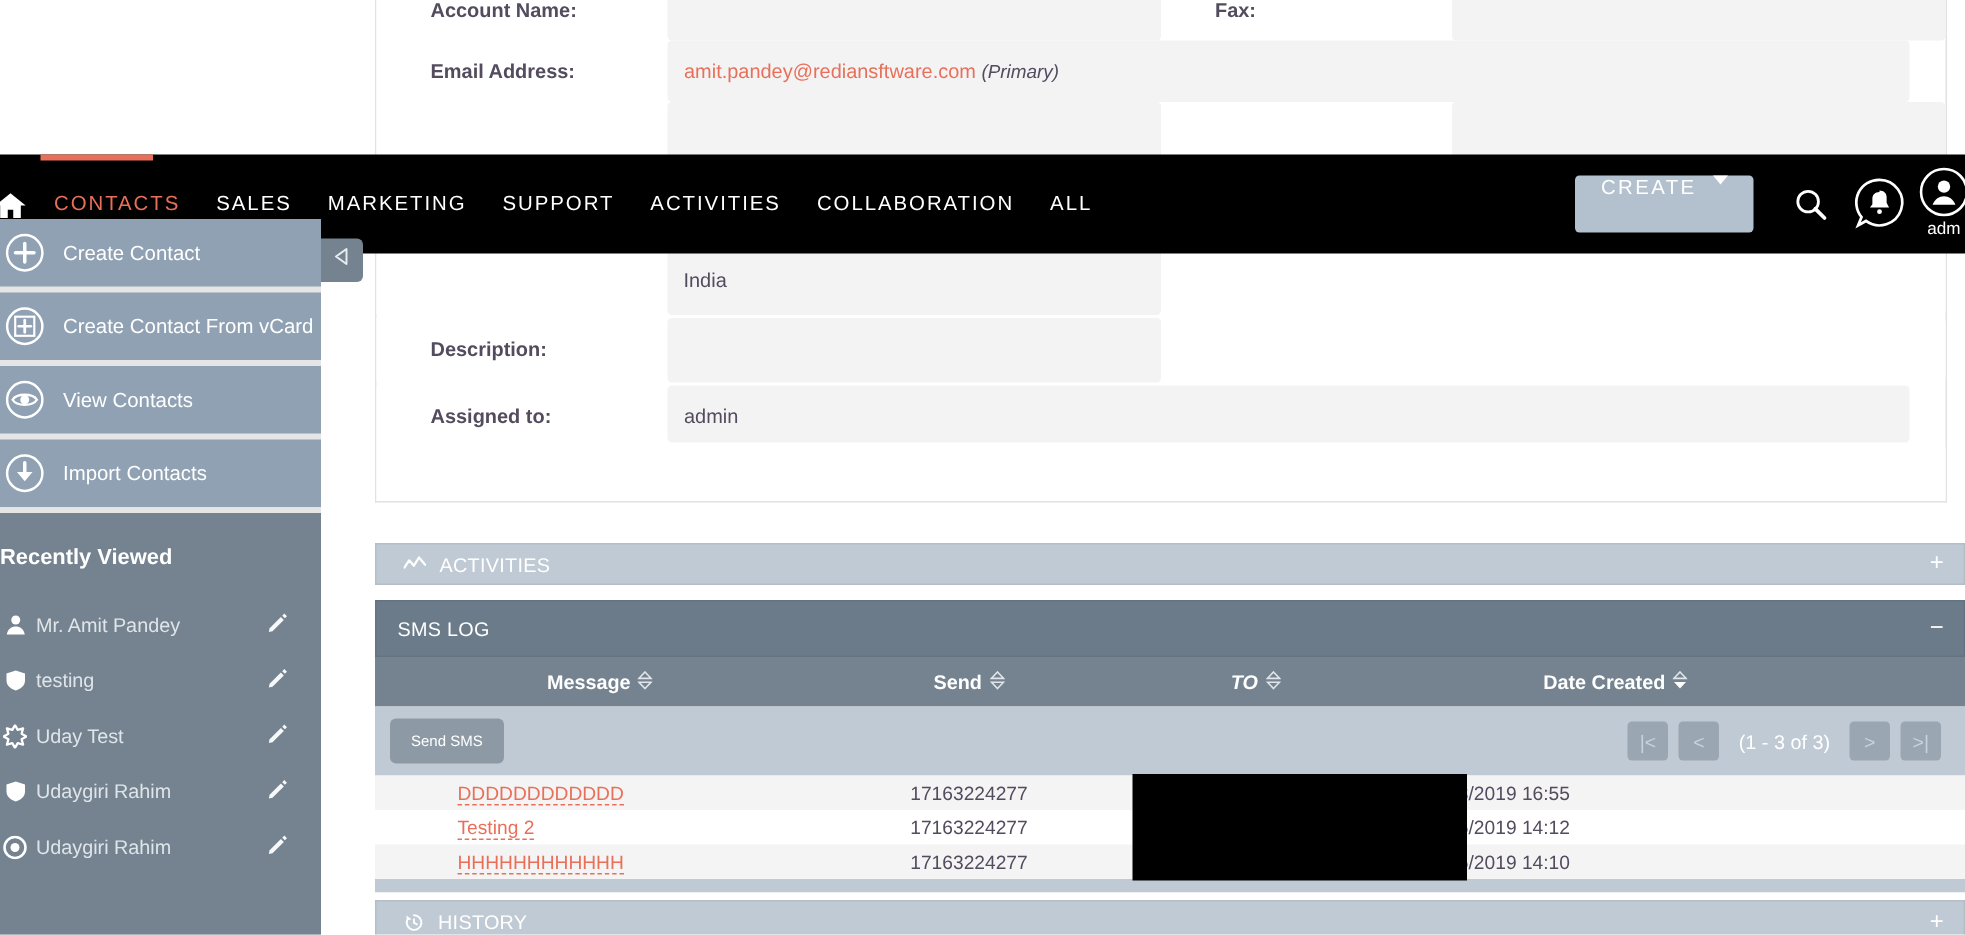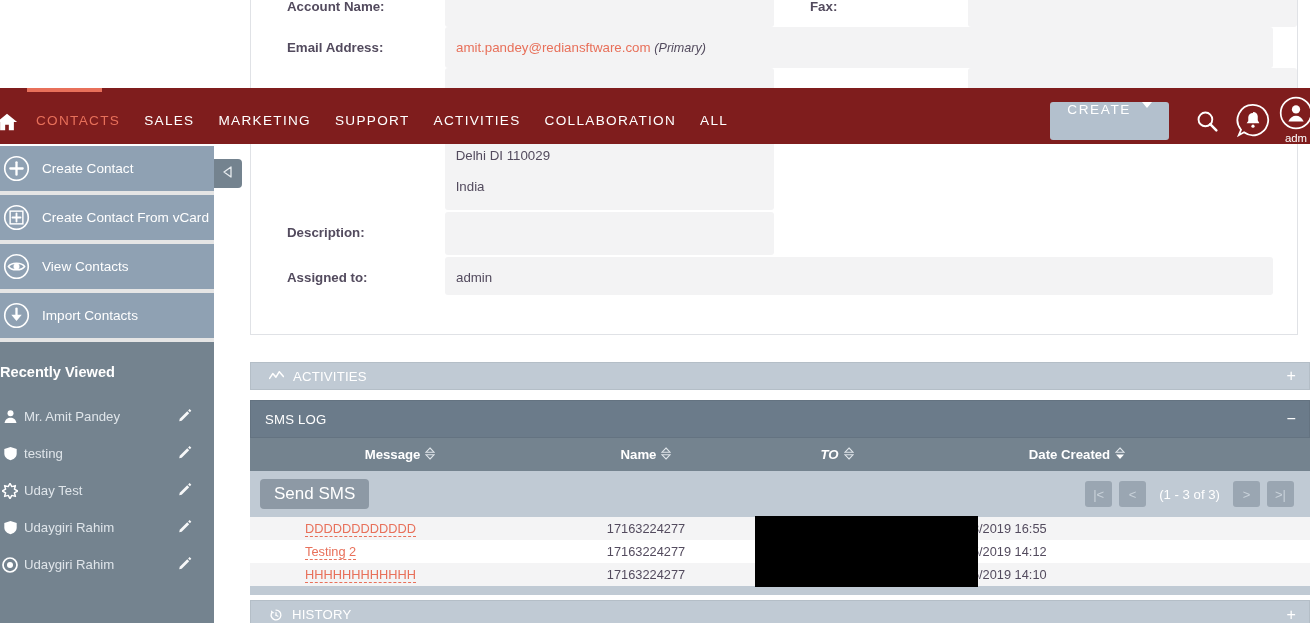--- a/index.html
+++ b/index.html
@@ -34,22 +34,22 @@
   .primary-tag { color: #534b5e; font-style: italic; font-size: 12.6px; }
   .addr-line { line-height: 19px; margin-top: 12px; }
 
   
   .clip-row { display: flex; }
   .clip-pad { width: 194px; background: #fff; }
   .clip-val { width: 330px; background: #f3f3f4; border-radius: 3px; }
 
   
   .navbar {
-    position: absolute; left: 0; top: 88px; width: 1310px; height: 56px;
-    background: #7f1d1d; z-index: 40;
+    position: absolute; left: 0; top: 103px; width: 1310px; height: 66px;
+    background: #000000; z-index: 40;
   }
   .nav-accent {
     position: absolute; left: 27px; top: 0; width: 75px; height: 4px;
     background: #e8705a;
   }
   .nav-home {
     position: absolute; left: -6px; top: 23px; width: 26px; height: 22px;
   }
   .nav-links {
     position: absolute; left: 24px; top: 0; height: 66px;
@@ -155,21 +155,21 @@
   .th-from    { width: 192px; }
   .th-to      { width: 190px; font-style: italic; }
   .th-date    { width: 290px; }
 
   .sms-toolbar {
     display: flex; align-items: center; background: #c0cad4; height: 46px;
     padding: 0 16px 0 10px;
   }
   .send-sms-btn {
     background: #8d99a5; color: #ffffff; border: none; border-radius: 4px;
-    height: 30px; padding: 0 14px; font-size: 17px; cursor: pointer;
+    height: 30px; padding: 0 14px; font-size: 10px; cursor: pointer;
   }
   .pager { margin-left: auto; display: flex; align-items: center; gap: 7px; }
   .pg-btn {
     width: 27px; height: 26px; background: #9aa6b2; border-radius: 3px;
     color: #c9d2da; display: flex; align-items: center; justify-content: center;
     font-size: 13px; cursor: pointer; border: none;
   }
   .pg-count { color: #ffffff; font-size: 13.2px; padding: 0 6px; }
 
   .sms-row {
@@ -463,21 +463,21 @@
         <div class="th th-message">
           <span>Message</span>
           <span>
             <svg width="10" height="13" viewBox="0 0 10 13">
               <path d="M5 1 L9 5.2 L1 5.2 Z" fill="none" stroke="#dfe5ea" stroke-width="1.1"></path>
               <path d="M5 12 L9 7.8 L1 7.8 Z" fill="none" stroke="#dfe5ea" stroke-width="1.1"></path>
             </svg>
           </span>
         </div>
         <div class="th th-from">
-          <span>Name</span>
+          <span>Send</span>
           <span>
             <svg width="10" height="13" viewBox="0 0 10 13">
               <path d="M5 1 L9 5.2 L1 5.2 Z" fill="none" stroke="#dfe5ea" stroke-width="1.1"></path>
               <path d="M5 12 L9 7.8 L1 7.8 Z" fill="none" stroke="#dfe5ea" stroke-width="1.1"></path>
             </svg>
           </span>
         </div>
         <div class="th th-to">
           <span>TO</span>
           <span>

